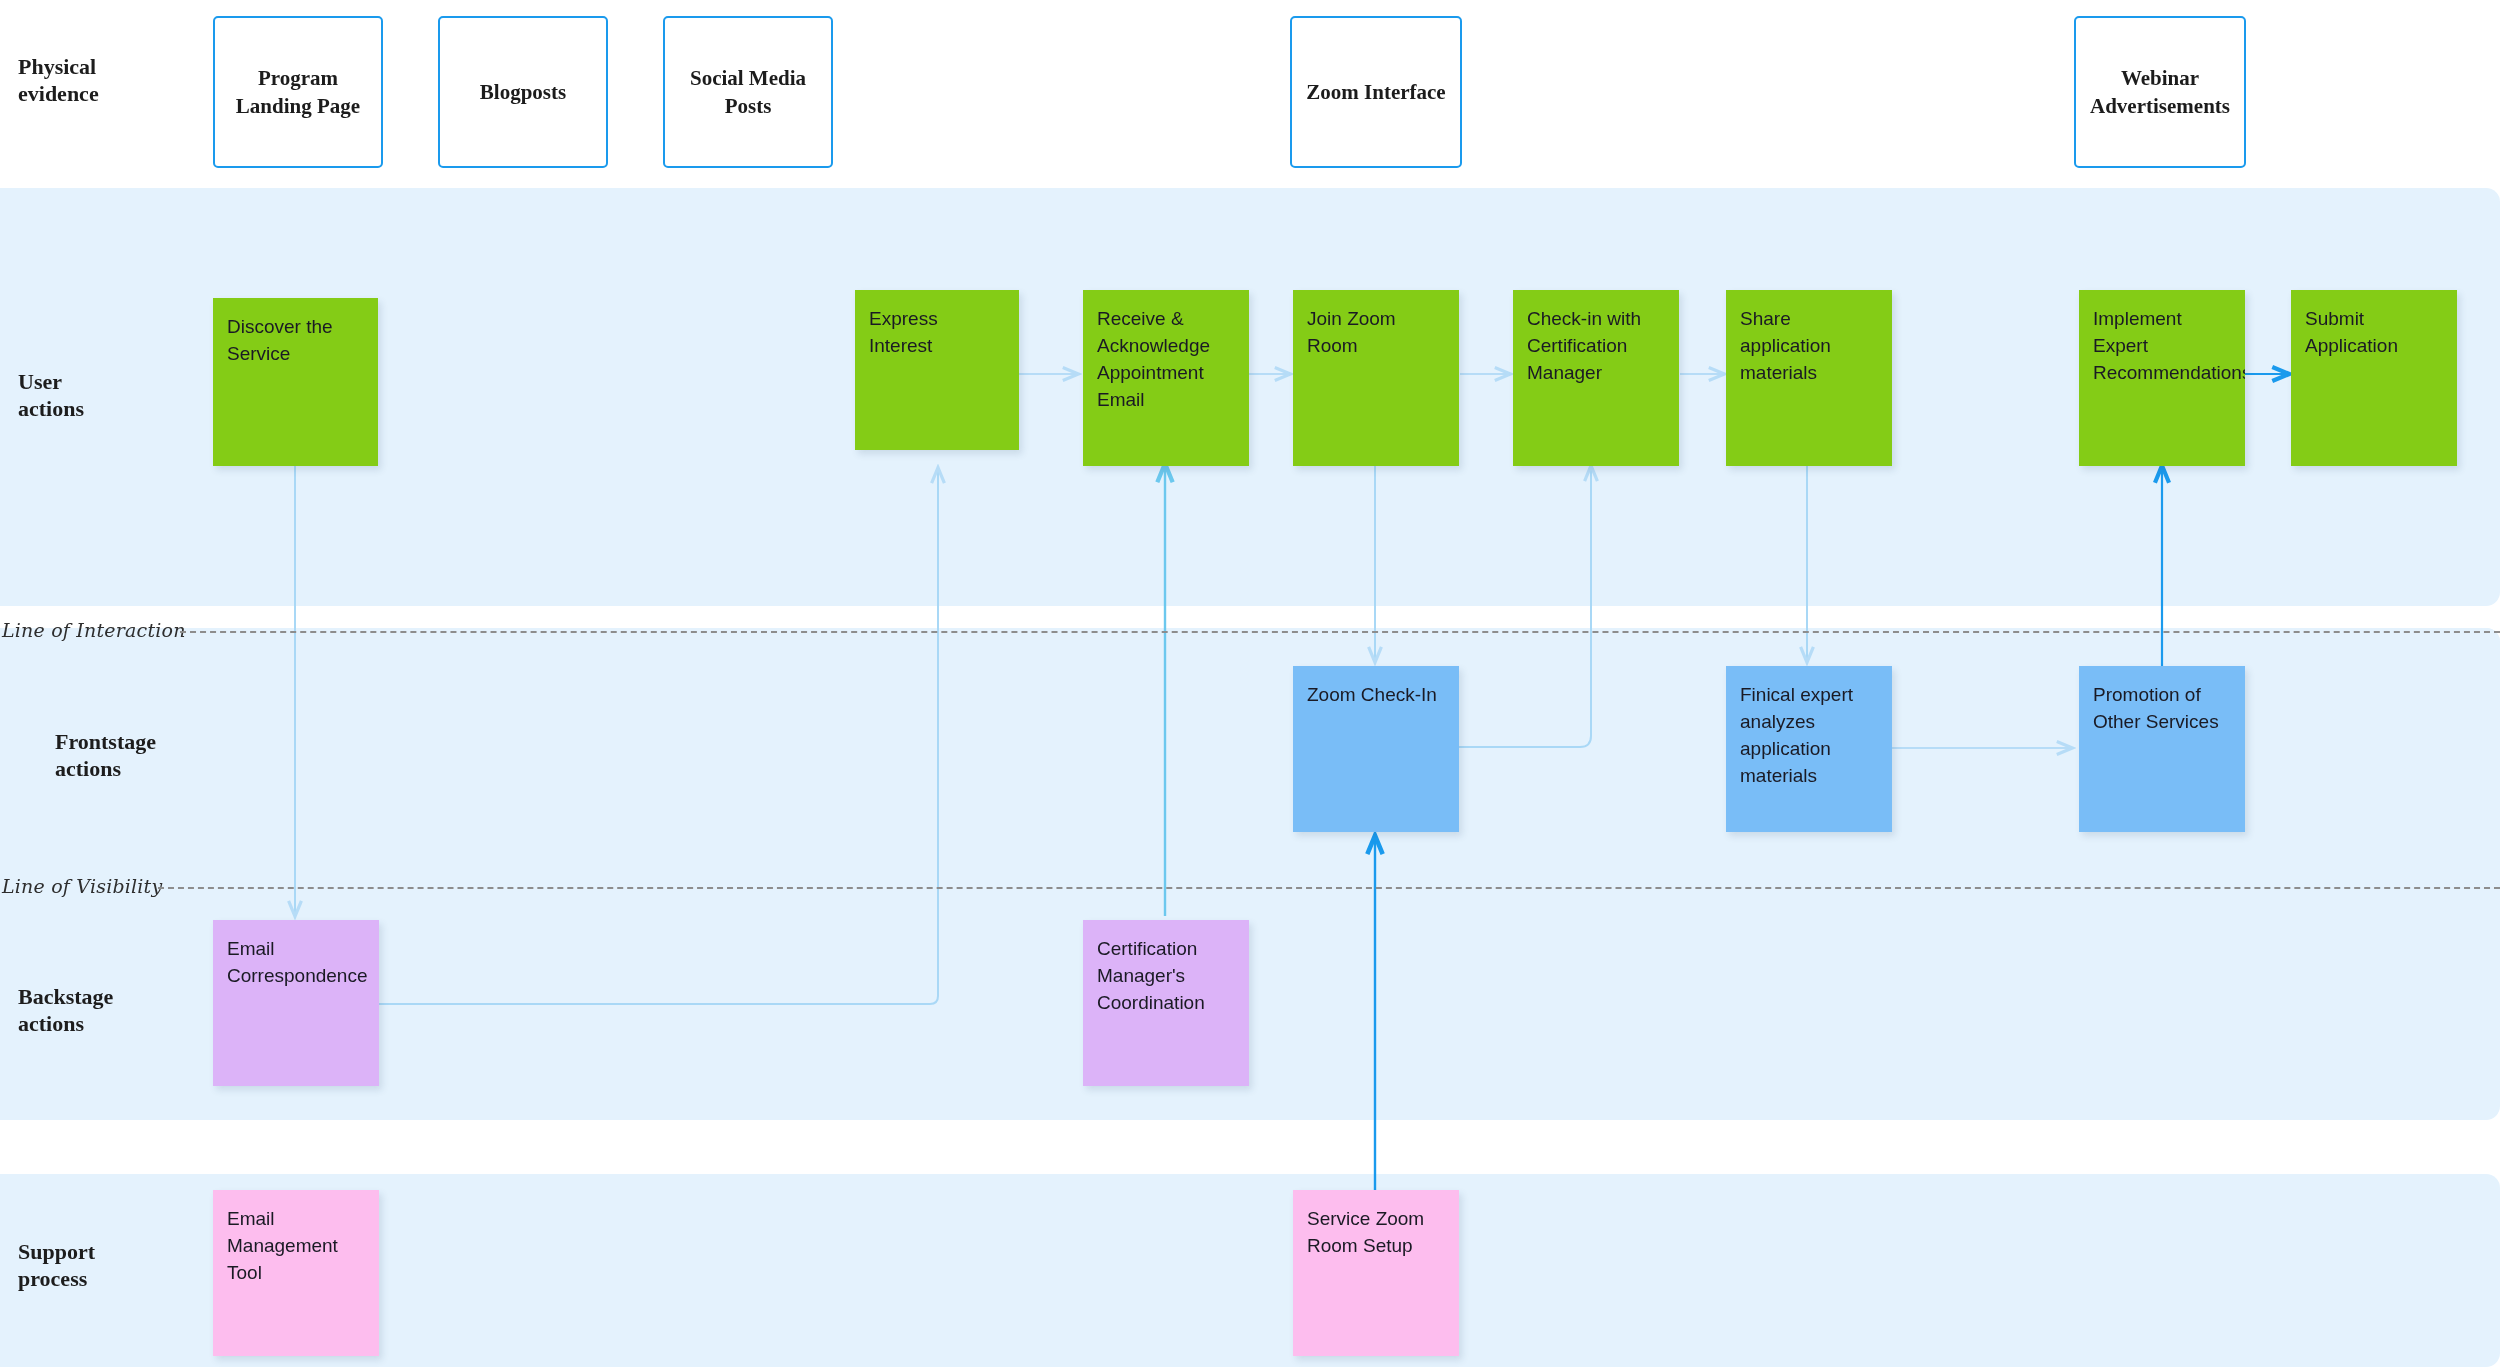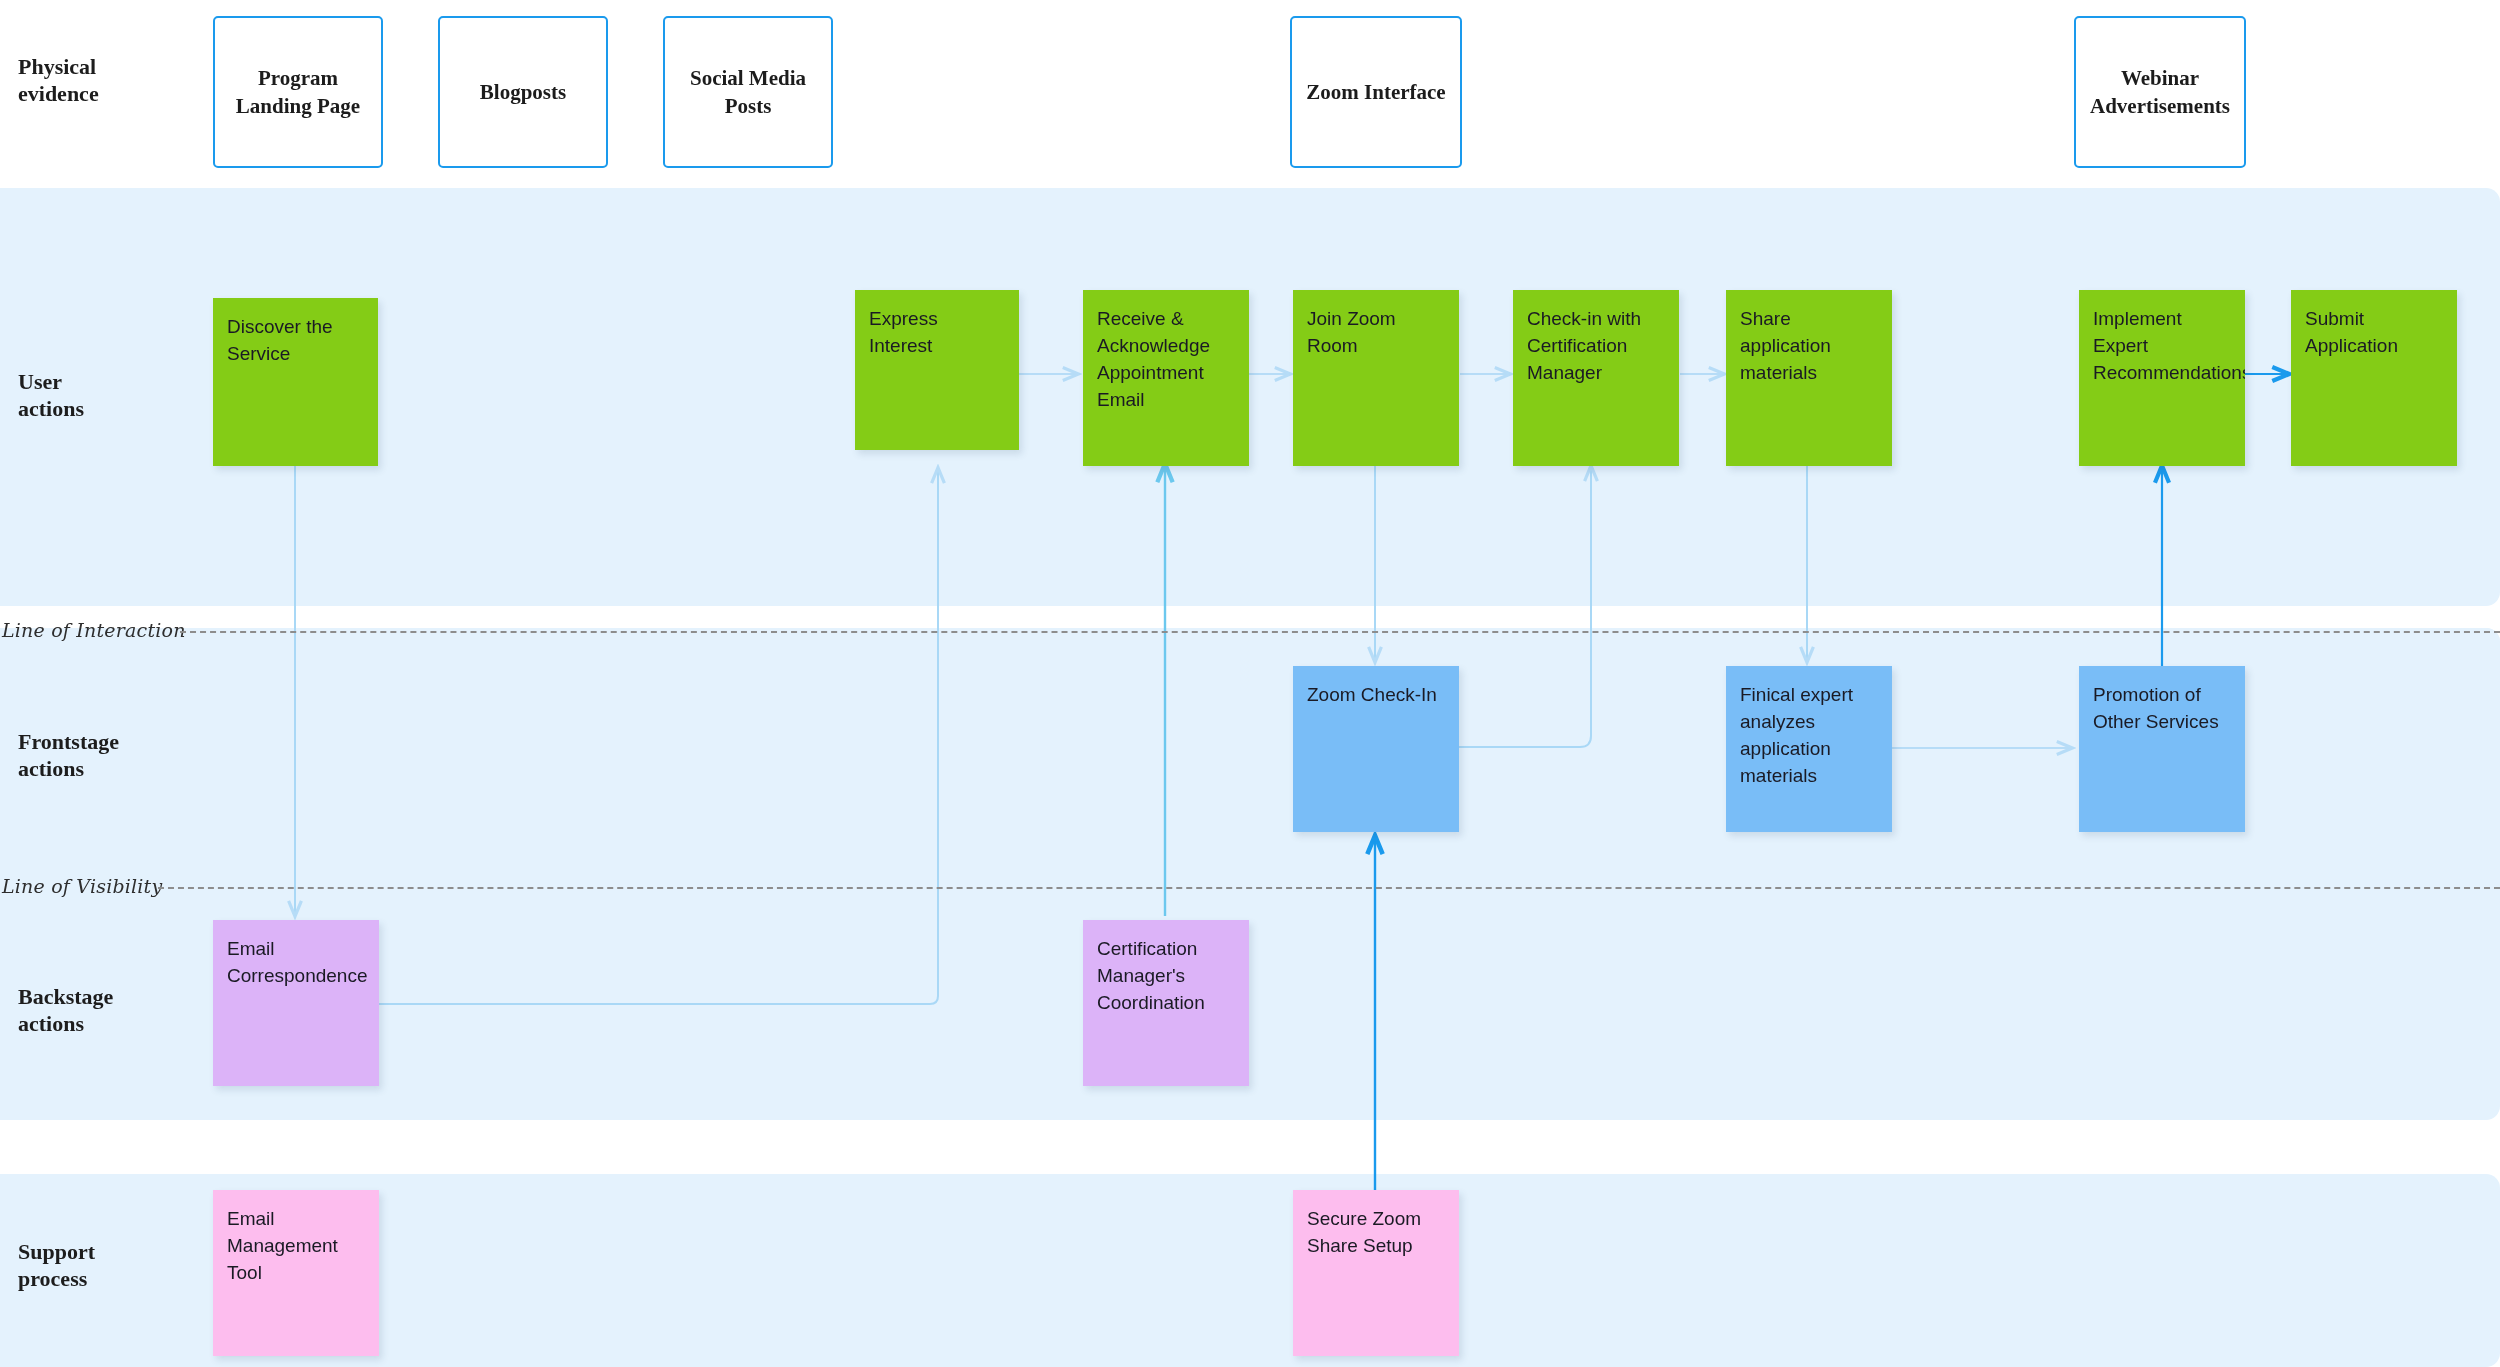--- a/index.html
+++ b/index.html
@@ -100,21 +100,21 @@
 
   <div class="row-label" style="top:53px;">
     <div style="white-space:pre-line;">Physical
 evidence</div>
   </div>
   <div class="row-label" style="top:368px;">
     <div style="white-space:pre-line;">User
 actions</div>
   </div>
   <div class="row-label" style="top:728px;">
-    <div style="white-space:pre-line;">Frontstage
+    <div style="white-space:pre-line;margin-left:37px;">Frontstage
 actions</div>
   </div>
   <div class="row-label" style="top:983px;">
     <div style="white-space:pre-line;">Backstage
 actions</div>
   </div>
   <div class="row-label" style="top:1238px;">
     <div style="white-space:pre-line;">Support
 process</div>
   </div>
@@ -214,21 +214,21 @@
     <span>Email Correspondence</span>
   </div>
   <div class="note purple" style="left:1083px; top:920px; width:166px; height:166px;">
     <span>Certification Manager's Coordination</span>
   </div>
 
   <div class="note pink" style="left:213px; top:1190px; width:166px; height:166px;">
     <span>Email Management Tool</span>
   </div>
   <div class="note pink" style="left:1293px; top:1190px; width:166px; height:166px;">
-    <span>Secure Zoom Share Setup</span>
+    <span>Service Zoom Room Setup</span>
   </div>
 
   <div class="sep-wrap" style="top:620px;">
     <div class="sep-label">Line of Interaction</div>
     <div class="sep-line" style="left:180px;"></div>
   </div>
   <div class="sep-wrap" style="top:876px;">
     <div class="sep-label">Line of Visibility</div>
     <div class="sep-line" style="left:158px;"></div>
   </div>

